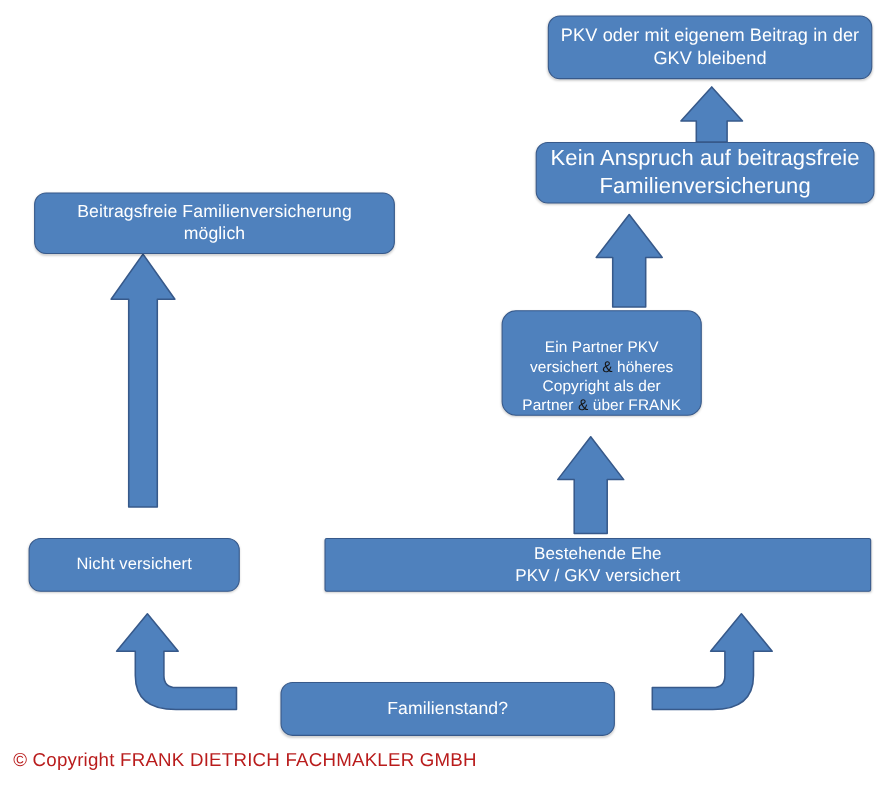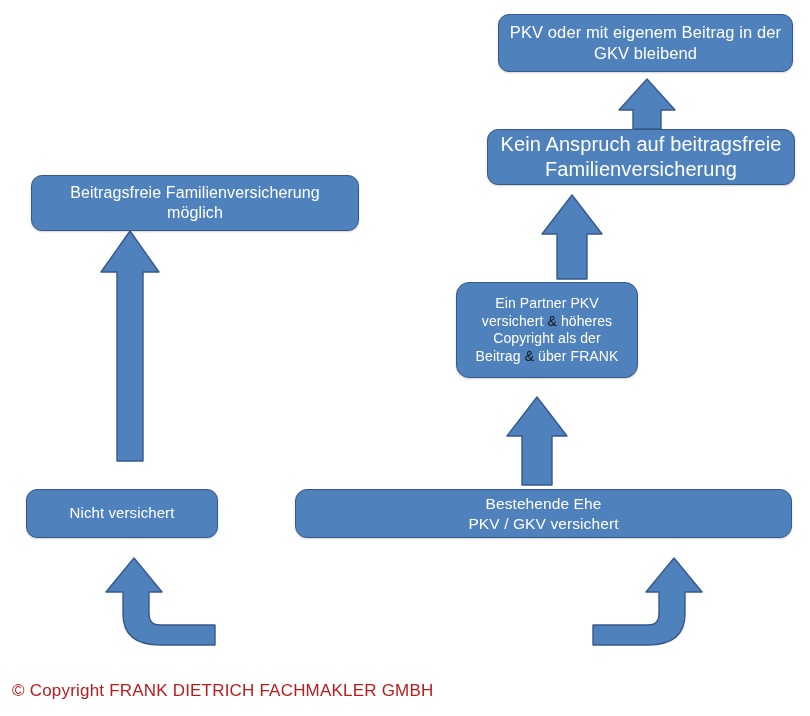--- a/index.html
+++ b/index.html
@@ -43,23 +43,23 @@
   .node .txt {
     display: block;
     padding: 0 8px;
     white-space: pre-line;
   }
 
   
   #node-pkv-eigenbeitrag { left: 486px; top: 14px;  width: 295px; height: 58px; font-size: 16.5px; }
   #node-kein-anspruch    { left: 475px; top: 129px; width: 308px; height: 56px; font-size: 20px;  }
   #node-beitragsfrei     { left: 19px;  top: 129px; width: 328px; height: 56px; font-size: 16px; margin-top: 46px;  }
-  #node-ein-partner      { left: 444px; top: 282px; width: 182px; height: 96px; font-size: 14px;  border-radius: 13px; }
+  #node-ein-partner      { left: 444px; top: 282px; width: 182px; height: 96px; font-size: 14px;  border-radius: 13px; align-items: flex-end; }
   #node-nicht-verheiratet{ left: 14px;  top: 489px; width: 192px; height: 49px; font-size: 15px;  }
-  #node-bestehende-ehe   { left: 283px; top: 489px; width: 497px; height: 49px; font-size: 15.5px; border-radius: 12px; }
+  #node-bestehende-ehe   { left: 283px; top: 489px; width: 497px; height: 49px; font-size: 15.5px; border-radius: 2px; }
   #node-familienstand    { left: 243px; top: 620px; width: 304px; height: 49px; font-size: 16px;  }
 
   
   .amp { color: #151515; }
 
   
   .arrow {
     position: absolute;
     pointer-events: none;
   }
@@ -153,28 +153,31 @@
     <span class="txt">Kein Anspruch auf beitragsfreie
 Familienversicherung</span>
   </div>
 
   <div class="node" id="node-beitragsfrei">
     <span class="txt">Beitragsfreie Familienversicherung
 möglich</span>
   </div>
 
   <div class="node" id="node-ein-partner">
-    <span class="txt"><span>Ein Partner PKV</span><br><span>versichert </span><span class="amp">&amp;</span><span> höheres</span><br><span>Copyright als der</span><br><span>Beitrag </span><span class="amp">&amp;</span><span>  über  FRANK</span></span>
+    <span class="txt"><span>Ein Partner PKV</span><br><span>versichert </span><span class="amp">&amp;</span><span> höheres</span><br><span>Copyright als der</span><br><span>Partner </span><span class="amp">&amp;</span><span>  über  FRANK</span></span>
   </div>
 
   <div class="node" id="node-nicht-verheiratet">
     <span class="txt">Nicht versichert</span>
   </div>
 
   <div class="node" id="node-bestehende-ehe">
     <span class="txt">Bestehende Ehe
 PKV / GKV versichert</span>
   </div>
 
+  <div class="node" id="node-familienstand">
+    <span class="txt">Familienstand?</span>
+  </div>
 
   <div id="copyright">© Copyright FRANK DIETRICH FACHMAKLER GMBH</div>
 
 </div>
 
 </body></html>

